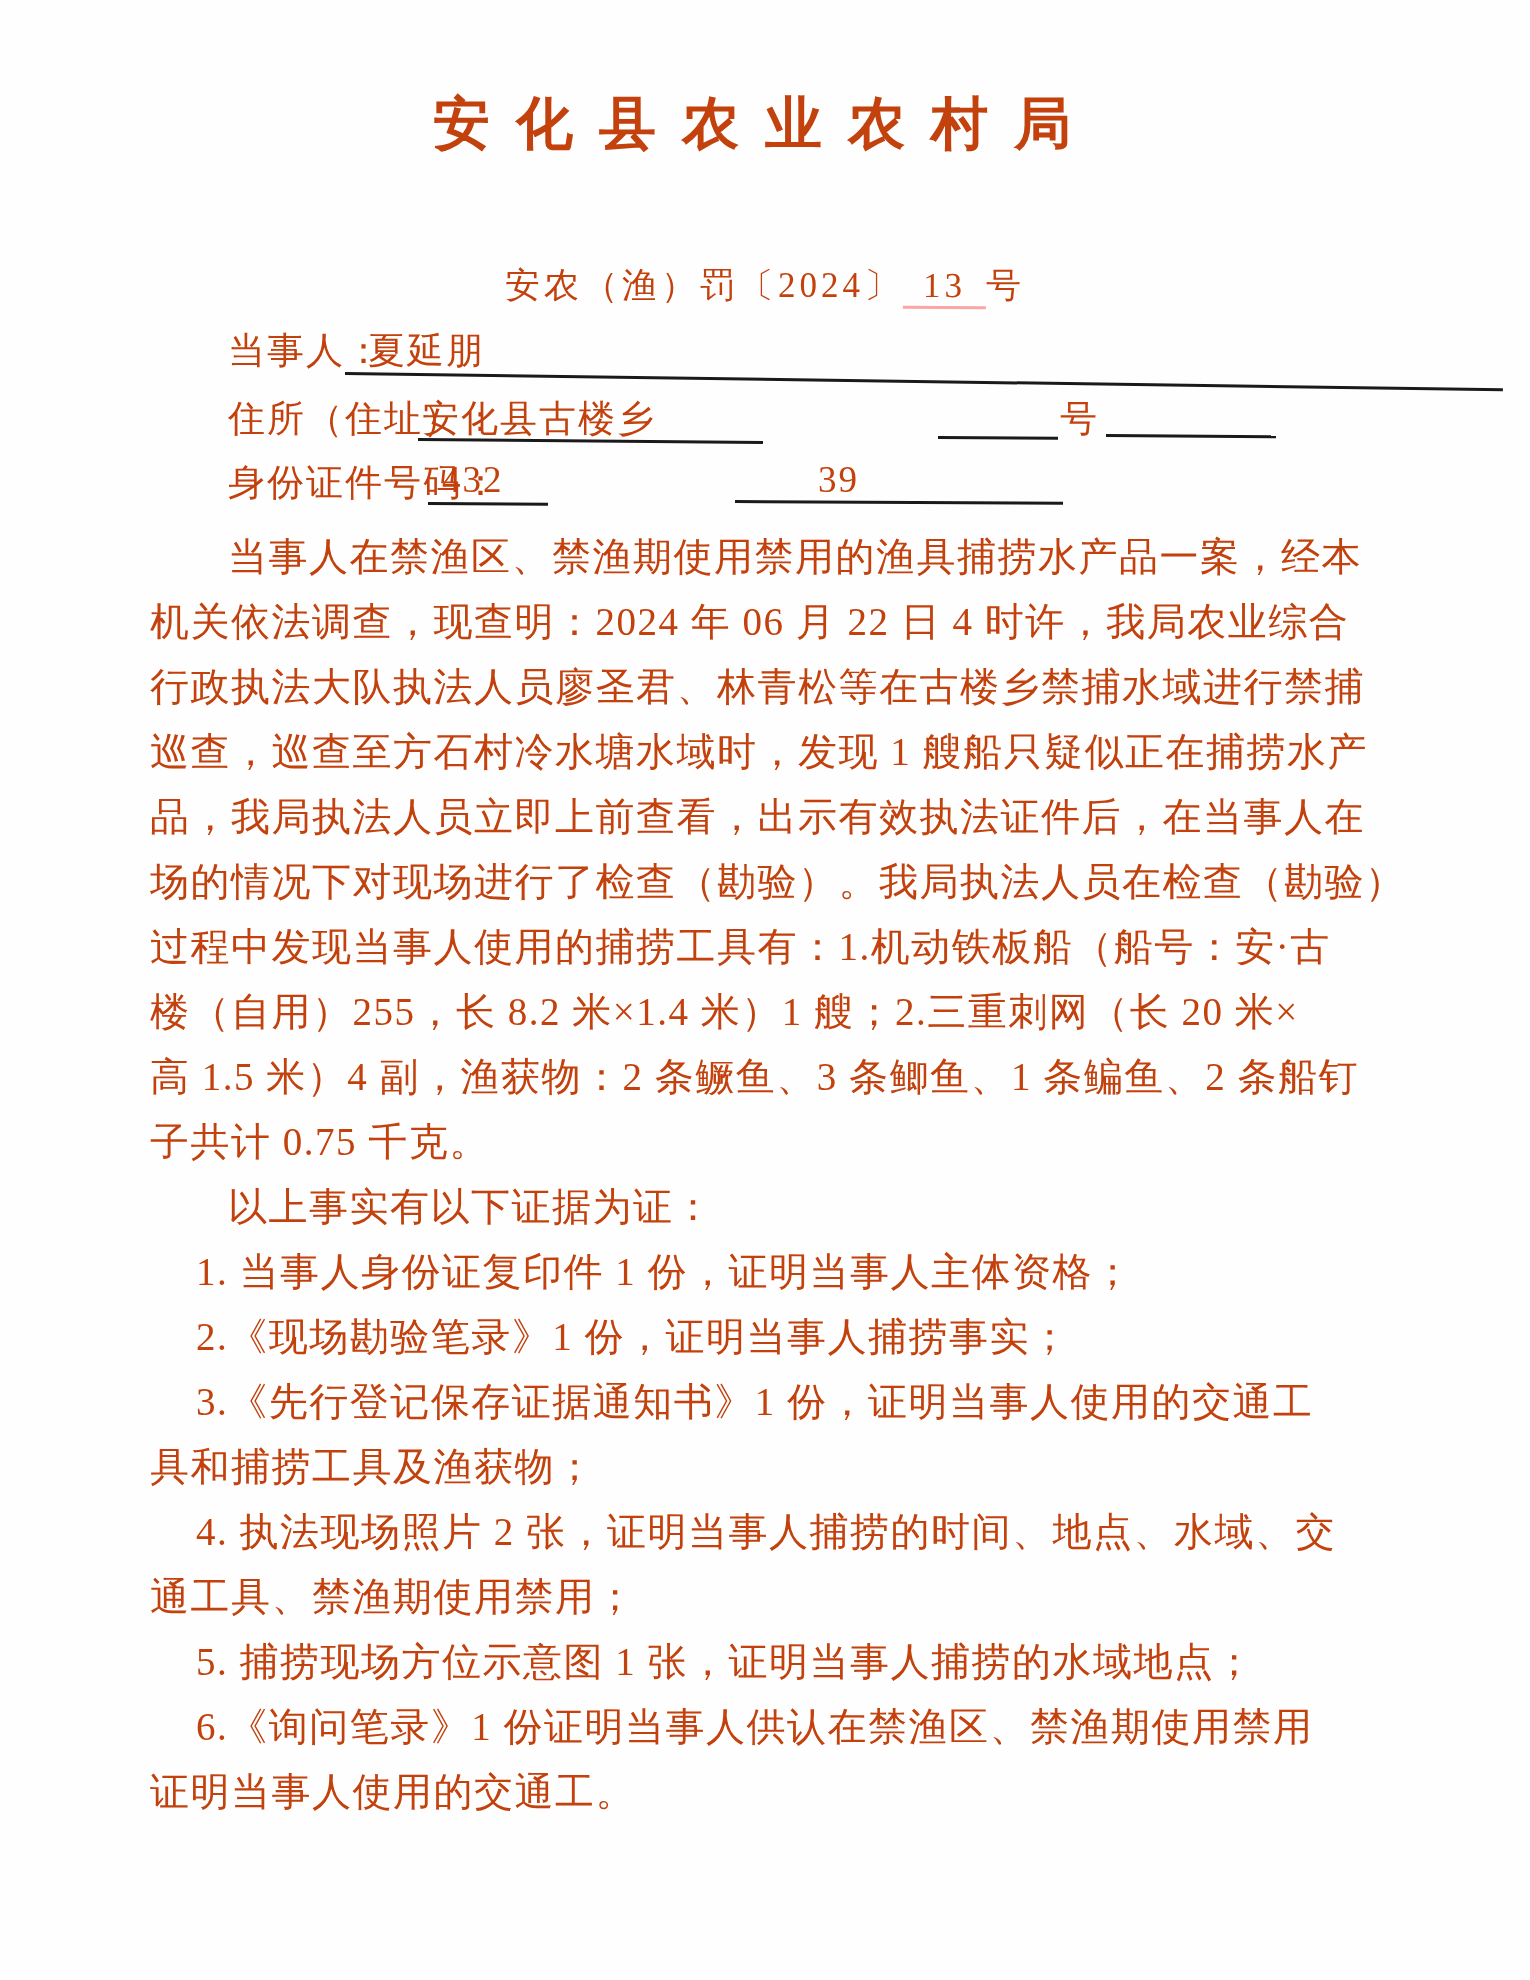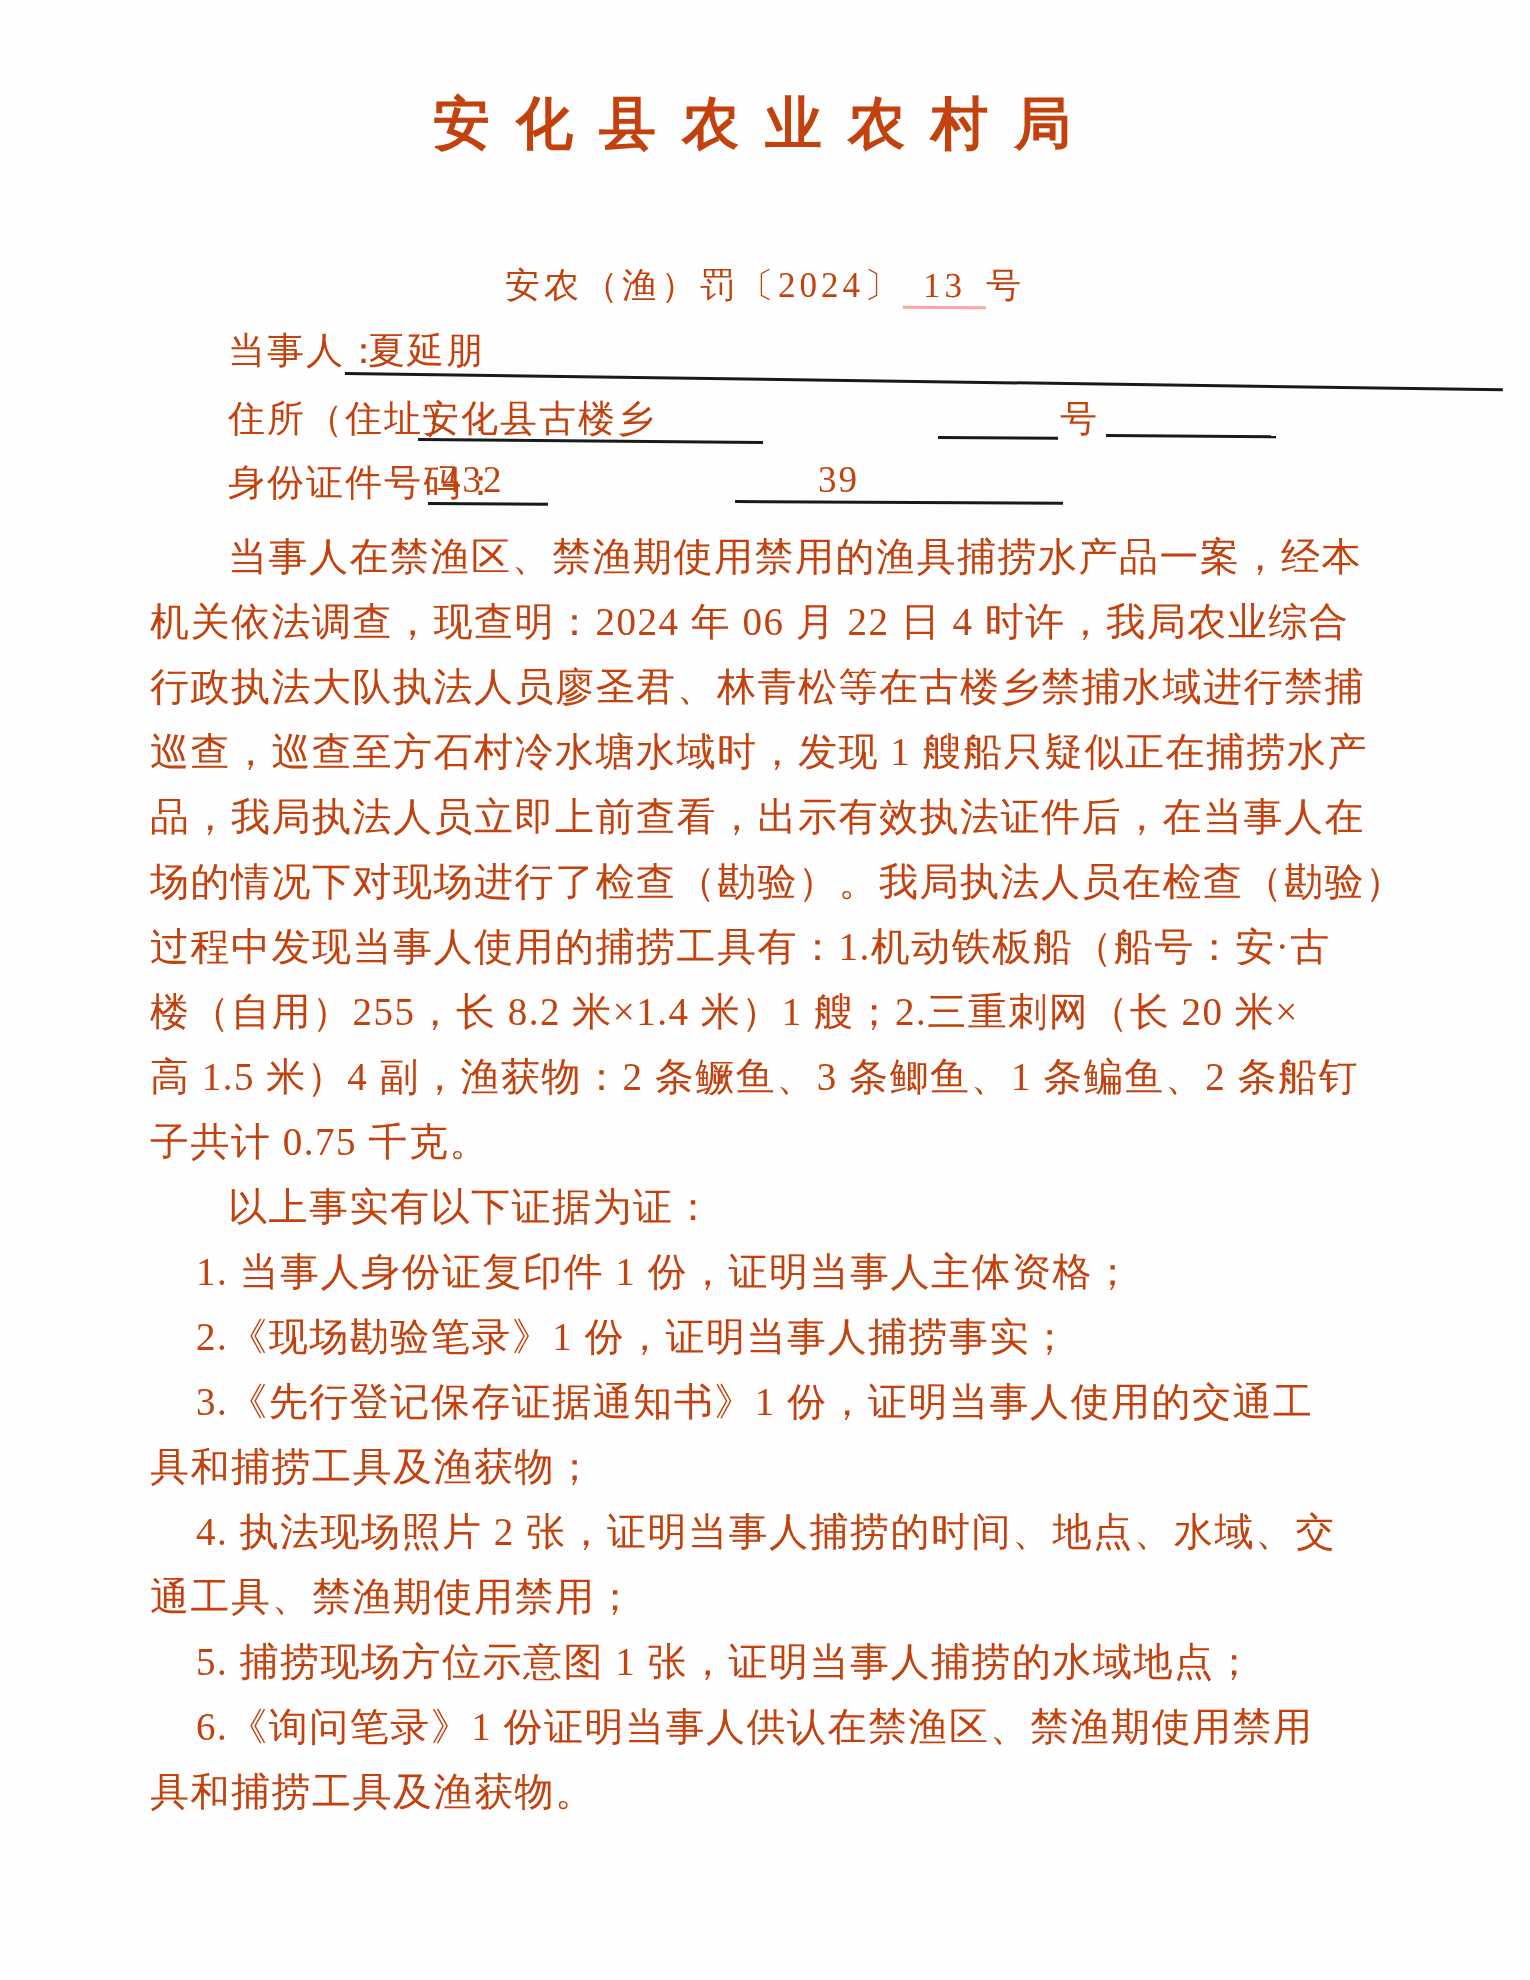--- a/index.html
+++ b/index.html
@@ -99,16 +99,16 @@
       <div class="body-line ind-none">子共计 0.75 千克。</div>
       <div class="body-line ind-para">以上事实有以下证据为证：</div>
       <div class="body-line ind-item">1. 当事人身份证复印件 1 份，证明当事人主体资格；</div>
       <div class="body-line ind-item">2.《现场勘验笔录》1 份，证明当事人捕捞事实；</div>
       <div class="body-line ind-item">3.《先行登记保存证据通知书》1 份，证明当事人使用的交通工</div>
       <div class="body-line ind-none">具和捕捞工具及渔获物；</div>
       <div class="body-line ind-item">4. 执法现场照片 2 张，证明当事人捕捞的时间、地点、水域、交</div>
       <div class="body-line ind-none">通工具、禁渔期使用禁用；</div>
       <div class="body-line ind-item">5. 捕捞现场方位示意图 1 张，证明当事人捕捞的水域地点；</div>
       <div class="body-line ind-item">6.《询问笔录》1 份证明当事人供认在禁渔区、禁渔期使用禁用</div>
-      <div class="body-line ind-none">具和捕捞工具及渔获物。</div>
+      <div class="body-line ind-none">证明当事人使用的交通工。</div>
     </div>
 
 </div>
 
 </body></html>

